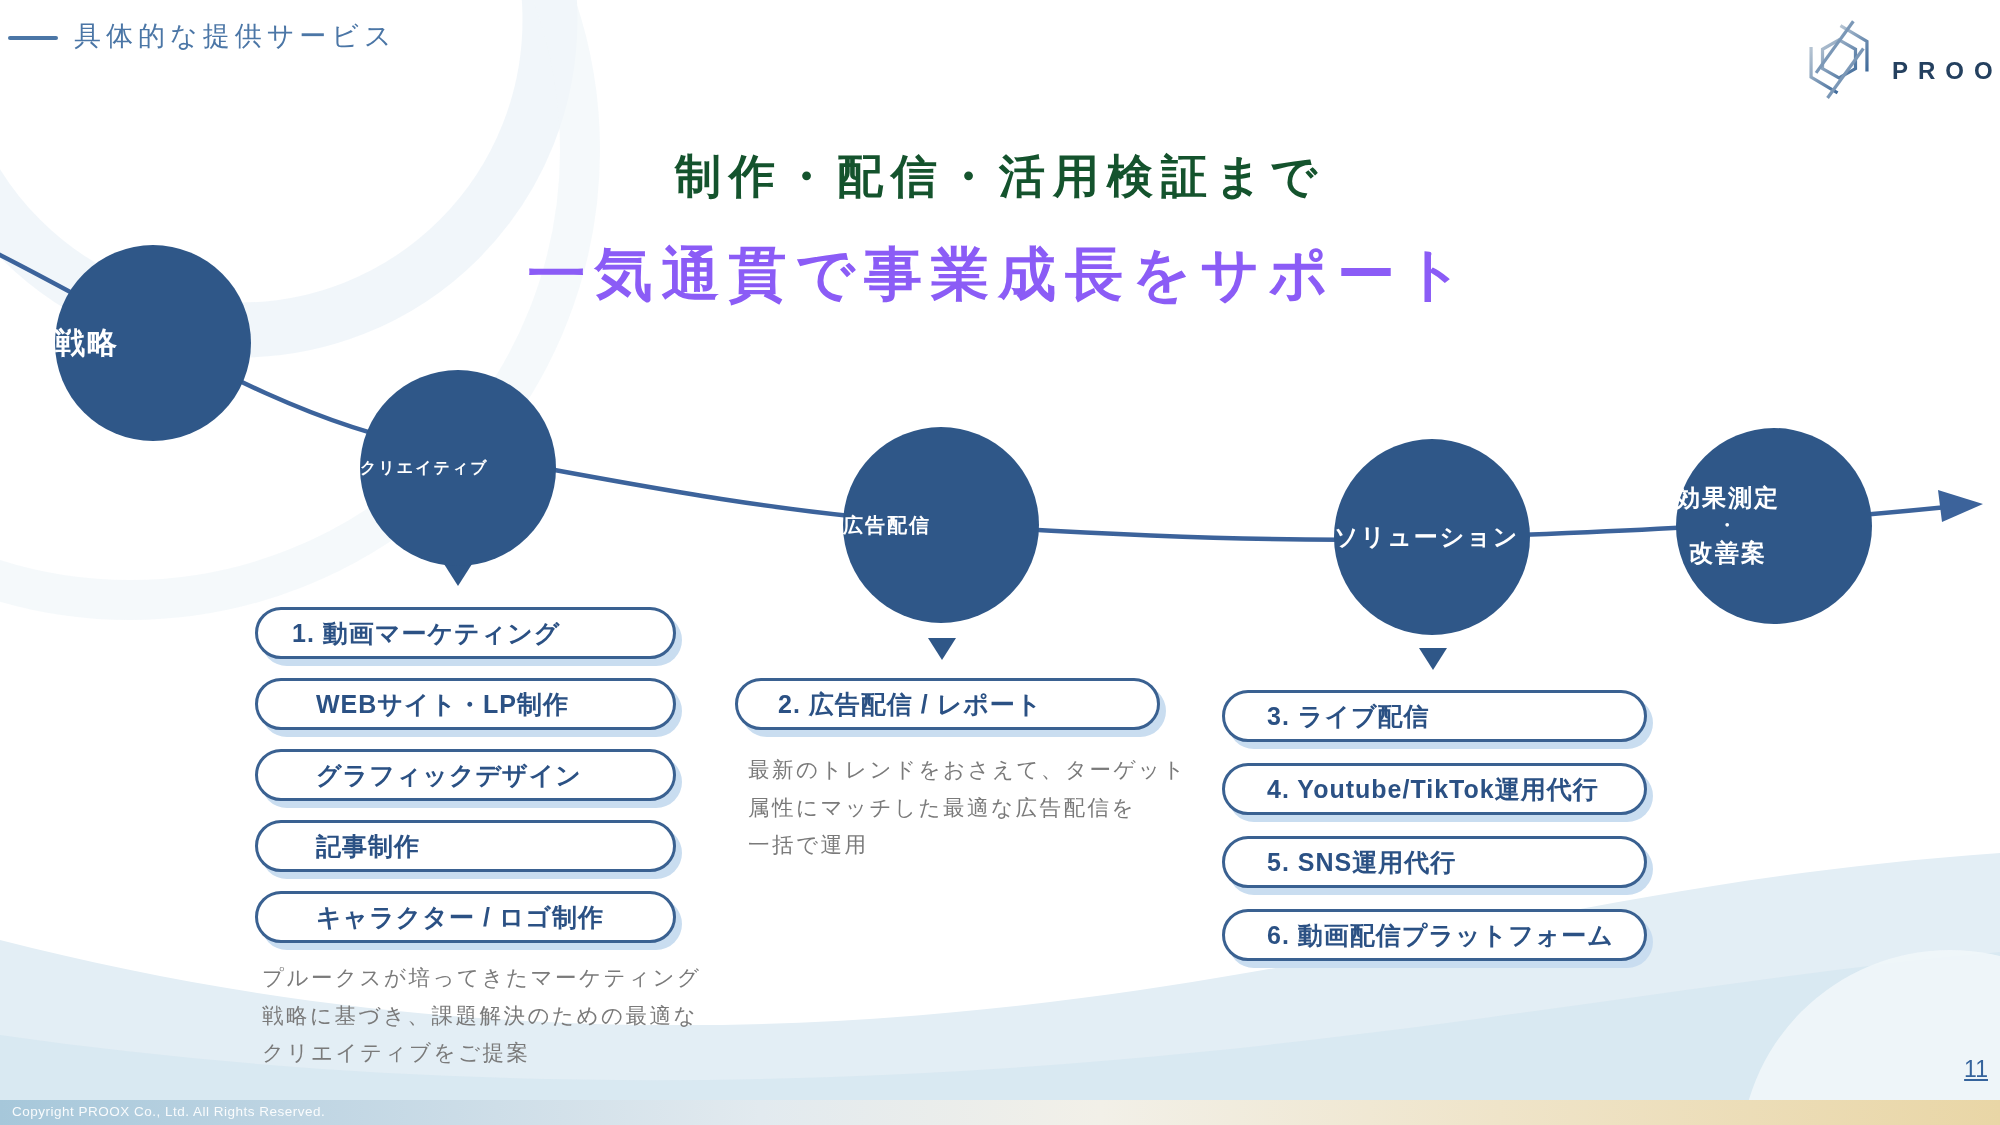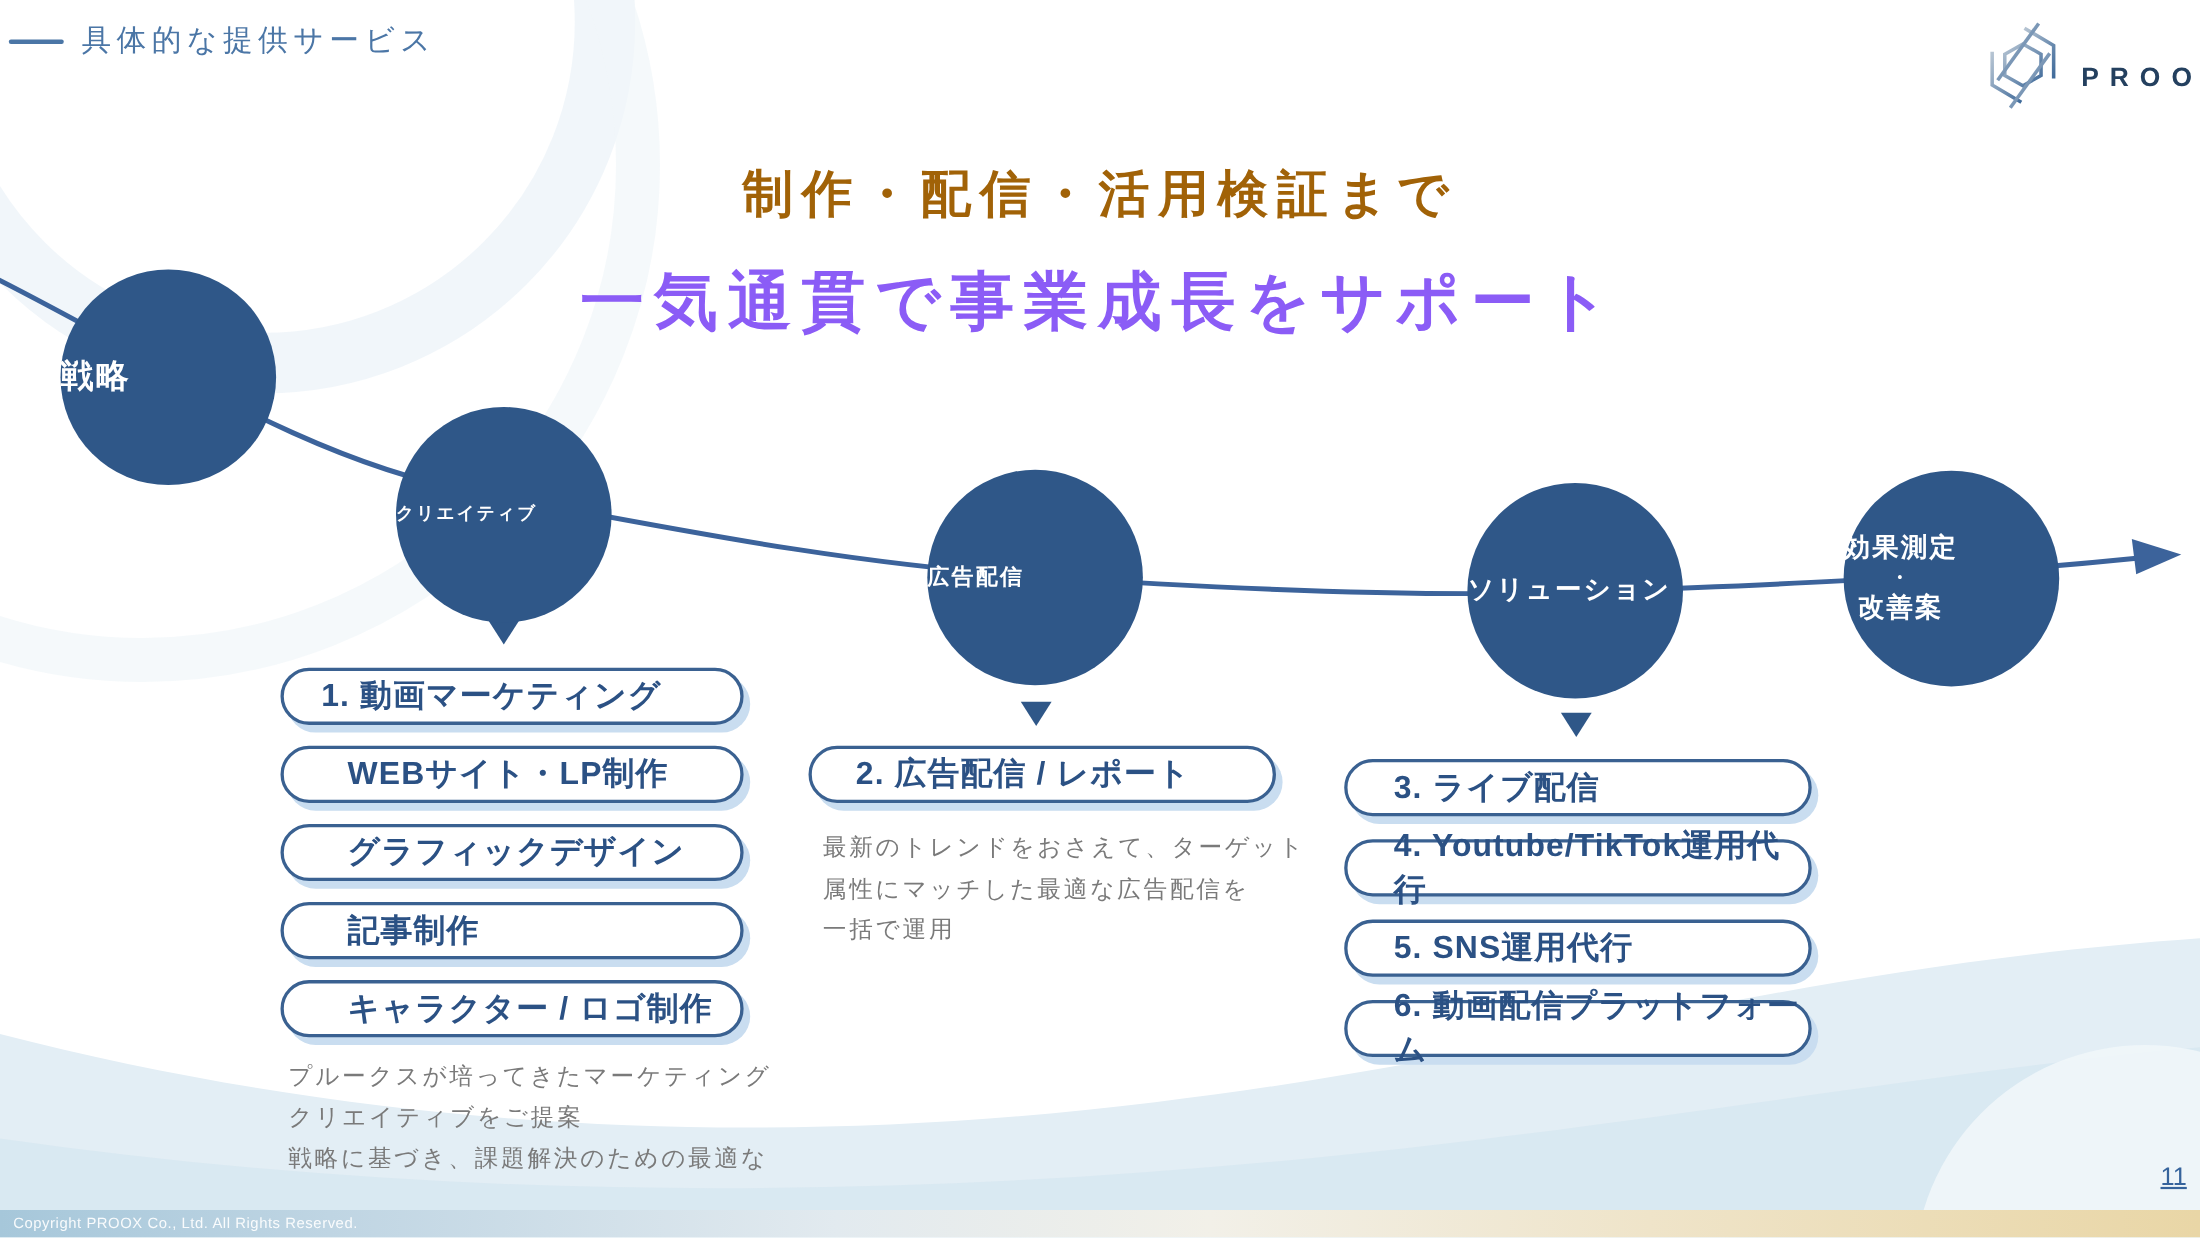--- a/index.html
+++ b/index.html
@@ -10,39 +10,39 @@
   }
   .abs{position:absolute;}
   
   .header-line{left:8px;top:36px;width:50px;height:4px;background:#4b76a6;border-radius:2px;}
   .header-label{left:74px;top:18px;font-size:27px;letter-spacing:5px;color:#4b76a6;font-weight:400;}
   
   .logo{left:1796px;top:14px;display:flex;align-items:center;}
   .logo-text{font-size:24px;letter-spacing:10px;color:#24405f;font-weight:600;margin-left:10px;margin-top:22px;}
   
   .title1{left:0;top:146px;width:2000px;text-align:center;font-size:46px;font-weight:bold;
-          color:#a16207;letter-spacing:8px;}
+          color:#14532d;letter-spacing:8px;}
   .title2{left:0;top:236px;width:2000px;text-align:center;font-size:58px;font-weight:bold;
           color:#8b5cf6;letter-spacing:9px;}
   
   .circle{width:196px;height:196px;border-radius:50%;background:#2f5788;color:#ffffff;
           display:flex;align-items:center;justify-content:flex-start;text-align:center;
           font-weight:bold;letter-spacing:2px;z-index:2;}
   .circle .lbl{line-height:1.35;}
   .c1{left:55px;top:245px;font-size:30px;}
   .c2{left:360px;top:370px;font-size:16px;}
   .c3{left:843px;top:427px;font-size:20px;}
   .c4{left:1334px;top:439px;font-size:24px;}
   .c5{left:1676px;top:428px;font-size:24px;}
   .c5 .dot{font-size:18px;display:block;line-height:1.1;}
   .c5 .ln{display:block;line-height:1.45;}
   
   .pill{position:absolute;height:52px;background:#ffffff;border:3px solid #3a6191;border-radius:28px;
         box-shadow:6px 7px 0 #c9ddf0;display:flex;align-items:center;box-sizing:border-box;
-        color:#2b5184;font-weight:bold;font-size:29px;letter-spacing:1px;z-index:2;}
+        color:#2b5184;font-weight:bold;font-size:25px;letter-spacing:1px;z-index:2;}
   .pill-cre{left:255px;width:421px;padding-left:58px;}
   .pill-cre.numbered{padding-left:34px;}
   .pill-ads{left:735px;width:425px;padding-left:40px;}
   .pill-sol{left:1222px;width:425px;padding-left:42px;}
   
   .desc{color:#7a7a7a;font-size:21.5px;letter-spacing:2.5px;line-height:37.5px;z-index:2;}
   .desc-creative{left:262px;top:960px;}
   .desc-ads{left:748px;top:752px;}
   
   .footer-bar{left:0;top:1100px;width:2000px;height:25px;z-index:4;
@@ -148,22 +148,22 @@
 </div>
 <div class="pill pill-sol" style="top:836px;">
   <span>5. SNS運用代行</span>
 </div>
 <div class="pill pill-sol" style="top:909px;">
   <span>6. 動画配信プラットフォーム</span>
 </div>
 
 <div class="abs desc desc-creative">
   <div>プルークスが培ってきたマーケティング</div>
+  <div>戦略に基づき、課題解決のための最適な</div>
   <div>クリエイティブをご提案</div>
-  <div>戦略に基づき、課題解決のための最適な</div>
 </div>
 <div class="abs desc desc-ads">
   <div>最新のトレンドをおさえて、ターゲット</div>
   <div>属性にマッチした最適な広告配信を</div>
   <div>一括で運用</div>
 </div>
 
 <div class="abs page-number">11</div>
 <div class="abs footer-bar"></div>
 <div class="abs copyright">Copyright PROOX Co., Ltd. All Rights Reserved.</div>

